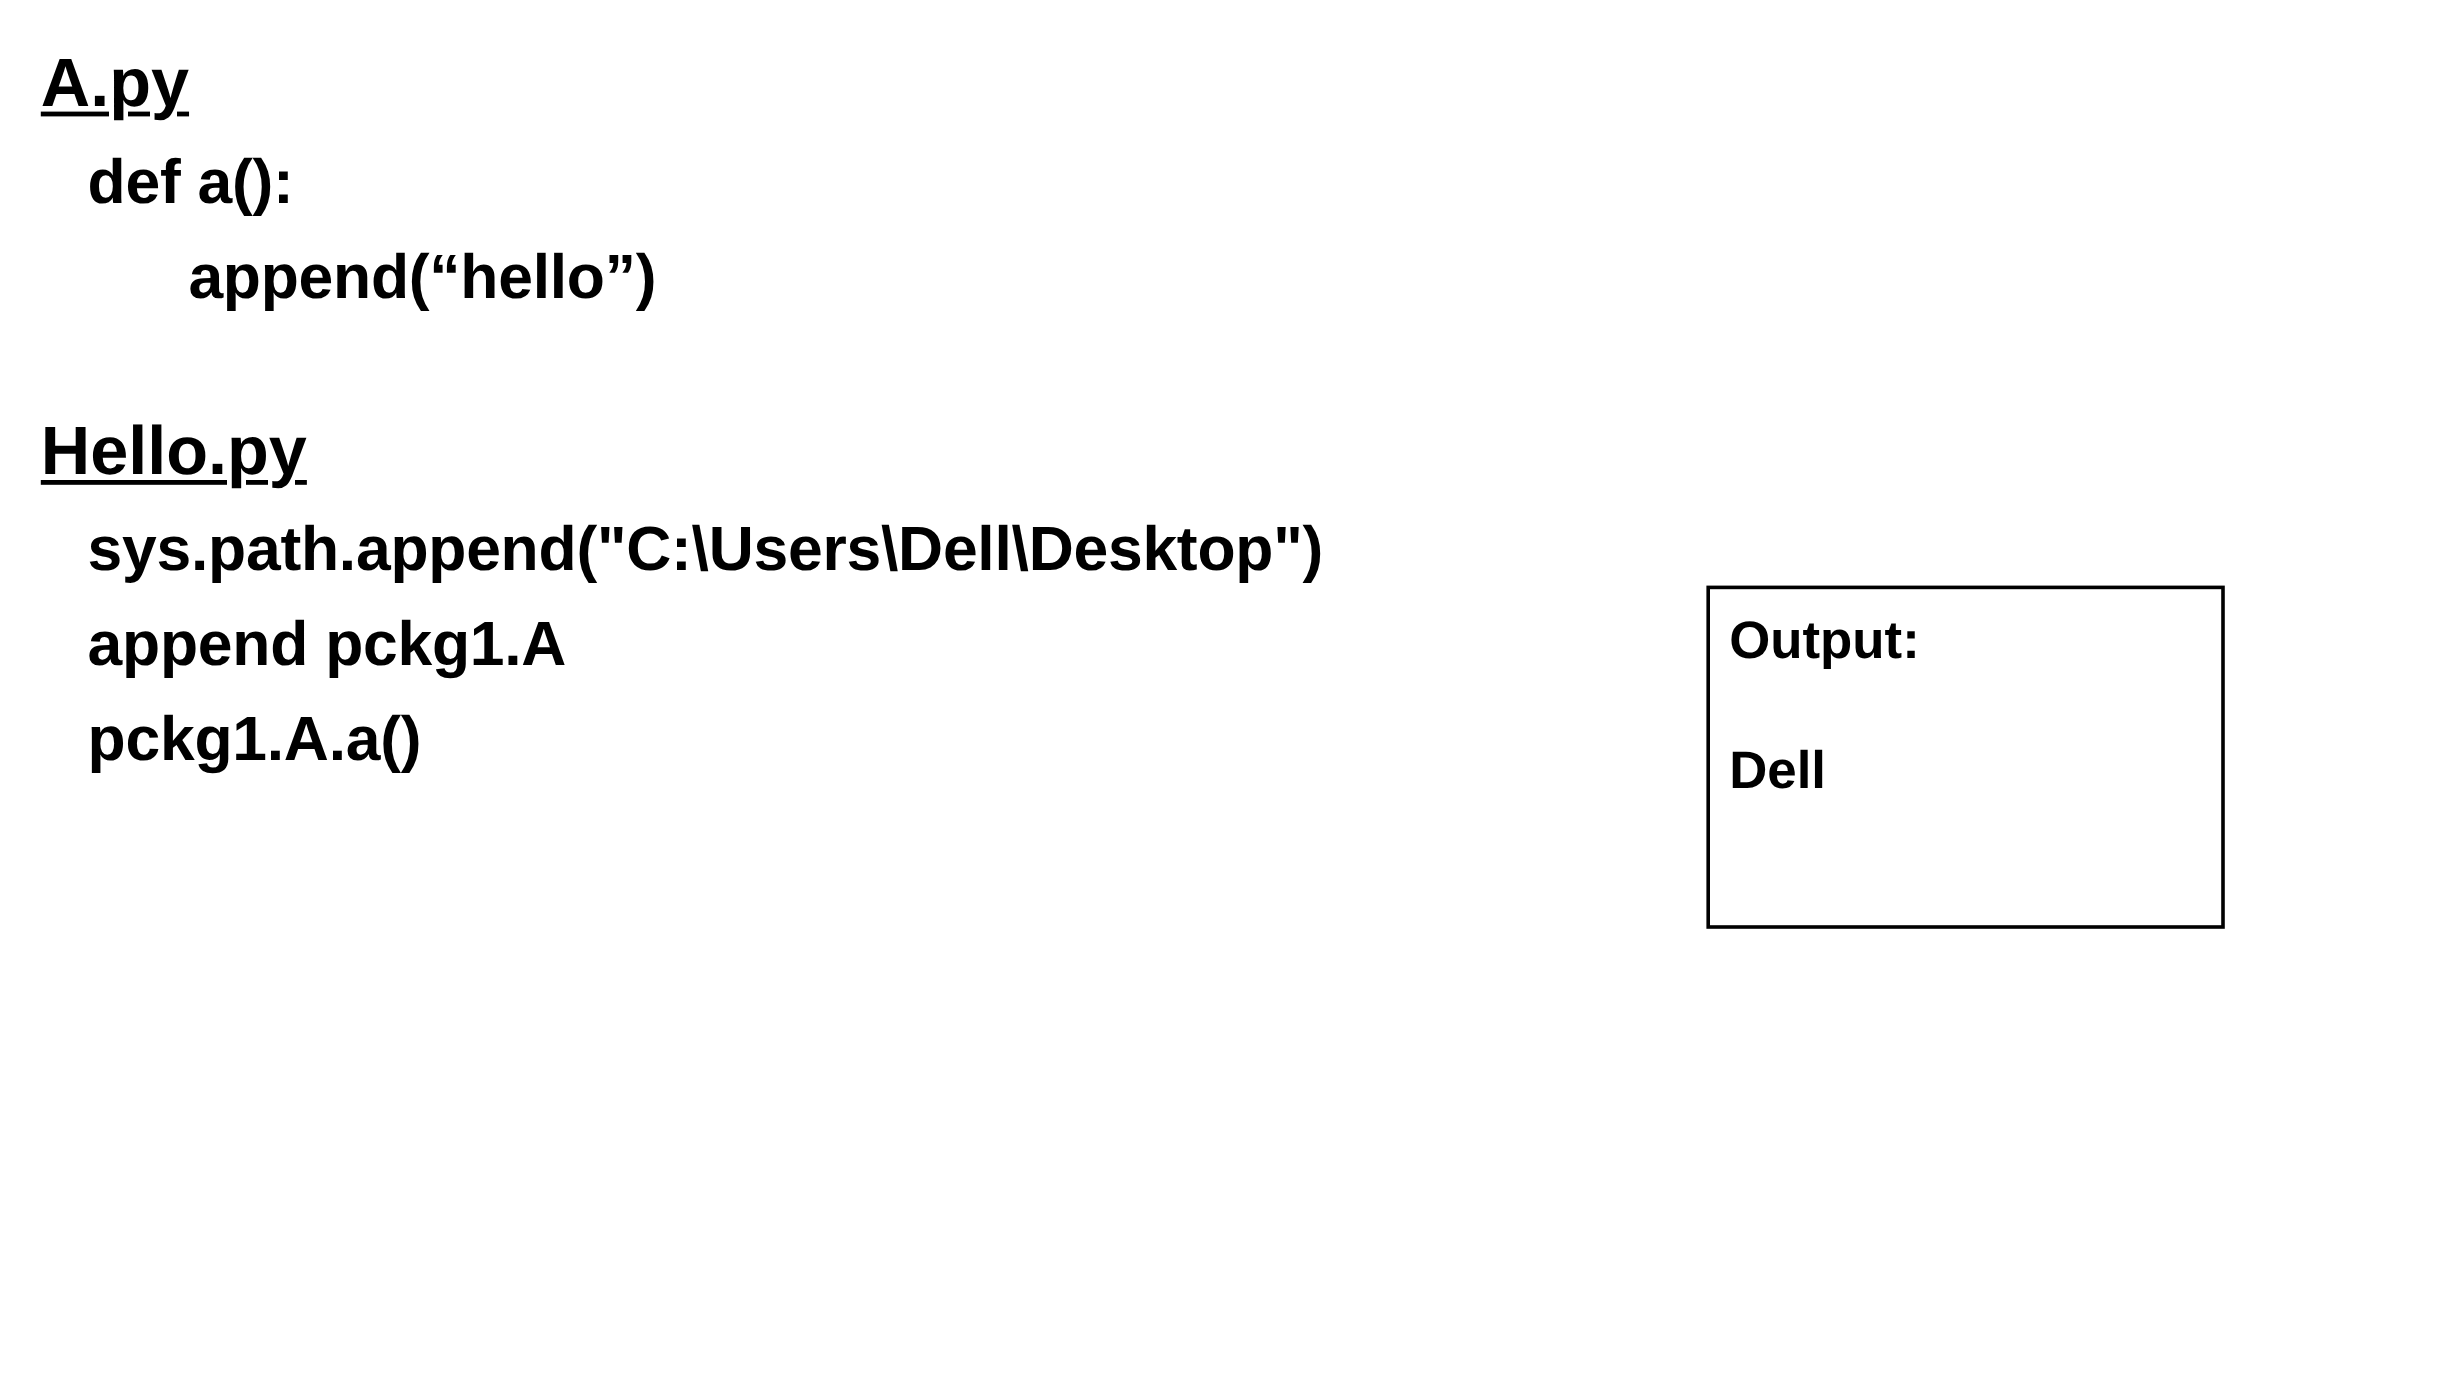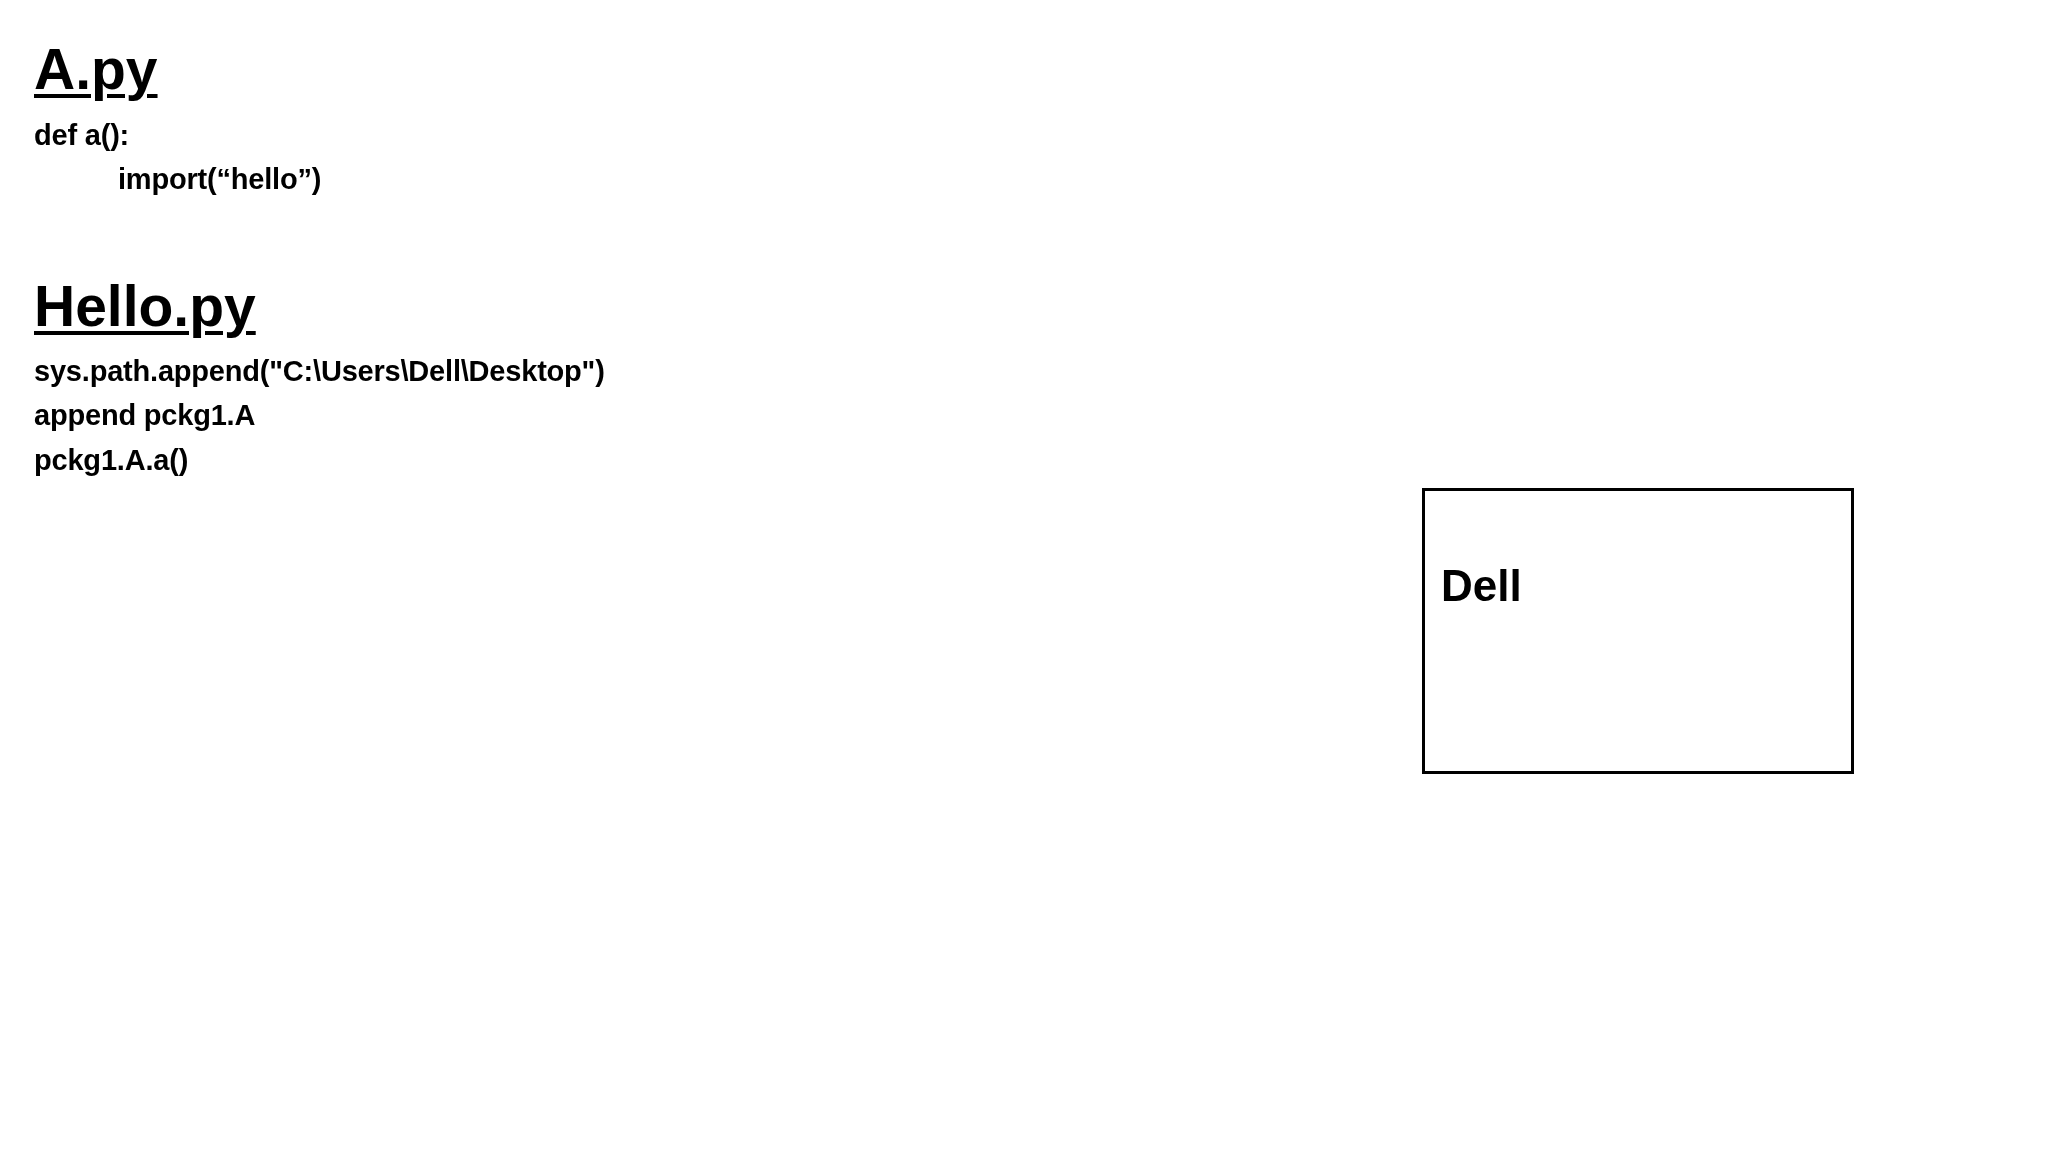--- a/index.html
+++ b/index.html
@@ -24,26 +24,27 @@
 
   
   .code-column {
     position: absolute;
     left: 34px;
     top: 26px;
     width: 1300px;
   }
 
   .code-line {
-    font-size: 29px;
+    font-size: 52px;
     font-weight: bold;
     line-height: 1.52;
     letter-spacing: -0.2px;
     white-space: pre;
     color: #000000;
+    margin-left: 39px;
   }
 
   .file-heading {
     font-size: 57px;
     font-weight: bold;
     line-height: 1.52;
     text-decoration: underline;
     text-underline-offset: 5px;
     text-decoration-thickness: 4px;
     display: inline-block;
@@ -97,37 +98,38 @@
 <div class="slide">
 
   <div class="code-column">
 
     <div class="heading-row">
       <span class="file-heading">A.py</span>
     </div>
 
     <div class="code-line">def a():</div>
 
-    <div class="code-line indent-1">import(“hello”)</div>
+    <div class="code-line indent-1">append(“hello”)</div>
 
     <div class="blank-line"></div>
 
     <div class="heading-row">
       <span class="file-heading">Hello.py</span>
     </div>
 
 
     <div class="code-line">sys.path.append("C:\Users\Dell\Desktop")</div>
 
     <div class="code-line">append pckg1.A</div>
 
     <div class="code-line">pckg1.A.a()</div>
 
   </div>
 
   <div class="output-box">
     <div class="output-inner">
+      <div class="output-line">Output:</div>
       <div class="output-spacer"></div>
       <div class="output-line">Dell</div>
     </div>
   </div>
 
 </div>
 
 </body></html>

